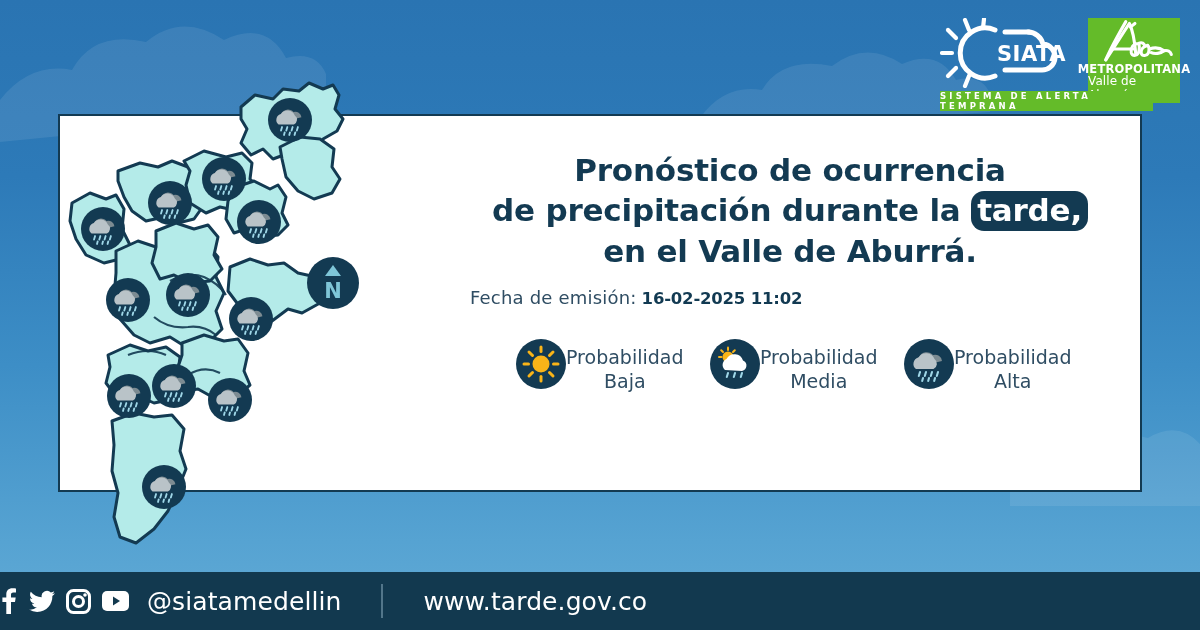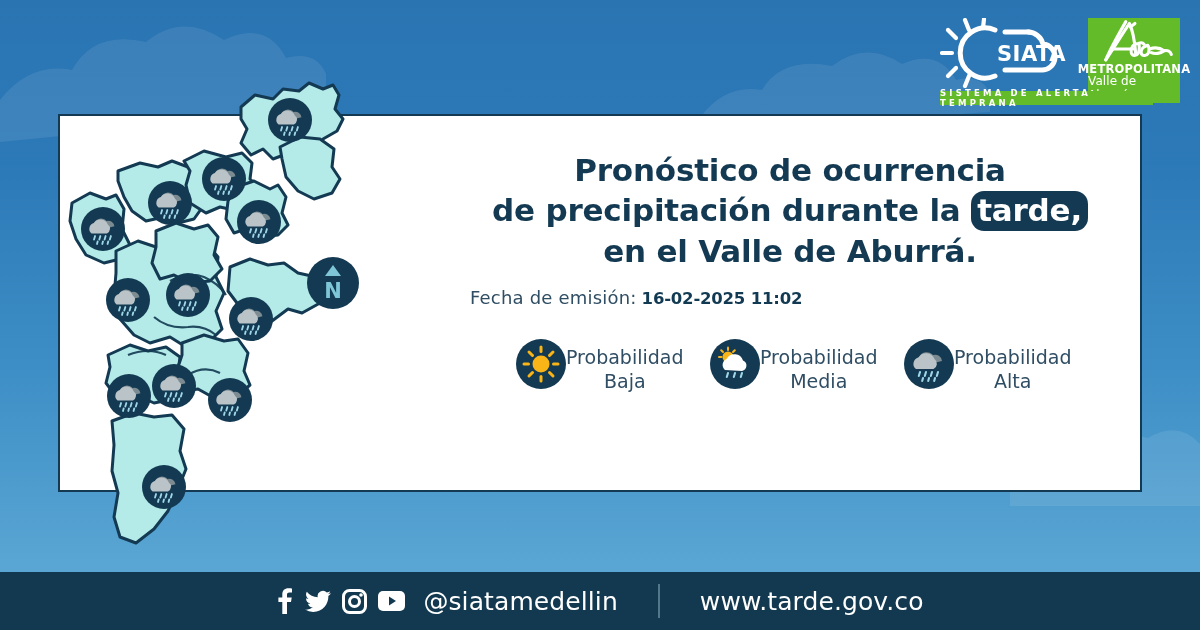--- a/index.html
+++ b/index.html
@@ -10,37 +10,37 @@
   }
   #stage{position:absolute;inset:0;width:1200px;height:630px;overflow:hidden;}
 
   
   .sky{position:absolute;left:0;top:0;width:1200px;height:630px;
        background:linear-gradient(180deg,#2a74b2 0%,#2d7ab8 28%,#3d8ec6 58%,#56a3d2 86%,#62abd6 100%);}
   .sky-clouds{position:absolute;left:0;top:0;width:1200px;height:630px;}
 
   
   .footer{position:absolute;left:0;bottom:0;width:1200px;height:58px;background:#12394f;
-          display:flex;align-items:center;justify-content:center;gap:0;}
+          display:flex;align-items:center;gap:0;}
   .footer-inner{display:flex;align-items:center;gap:18px;}
   .social{display:flex;align-items:center;gap:11px;}
   .social svg{display:block;}
   .handle{color:#ffffff;font-size:25px;letter-spacing:.1px;font-family:"DejaVu Sans","Liberation Sans",sans-serif;}
   .divider{width:2px;height:34px;background:#52768a;margin:0 22px;}
   .site{color:#ffffff;font-size:25px;letter-spacing:.1px;}
 
   
   .logos{position:absolute;right:20px;top:18px;width:240px;height:92px;}
   .siata-logo{position:absolute;left:0;top:0;width:132px;height:70px;}
   .area-badge{position:absolute;right:0;top:0;width:92px;height:85px;background:#64bb29;
               display:flex;flex-direction:column;align-items:center;justify-content:space-between;}
   .area-script{width:86px;height:52px;display:block;}
   .area-l1{color:#ffffff;font-size:11.5px;font-weight:bold;letter-spacing:.2px;line-height:1.05;margin-top:-2px;}
   .area-l2{color:#ffffff;font-size:12px;letter-spacing:.1px;line-height:1.15;}
-  .sate-strip{position:absolute;left:0;top:73px;width:213px;height:14px;background:#64bb29;
+  .sate-strip{position:absolute;left:0;top:73px;width:213px;height:20px;background:#64bb29;
               display:flex;align-items:center;justify-content:center;}
   .sate-strip span{color:#ffffff;font-size:8.5px;font-weight:bold;letter-spacing:3.2px;}
 
   
   .card{position:absolute;left:58px;top:114px;width:1084px;height:378px;background:#ffffff;
         border:2px solid #133a52;box-sizing:border-box;}
 
   
   .map-wrap{position:absolute;left:58px;top:55px;width:330px;height:515px;}
   .map-svg{position:absolute;left:0;top:0;}

